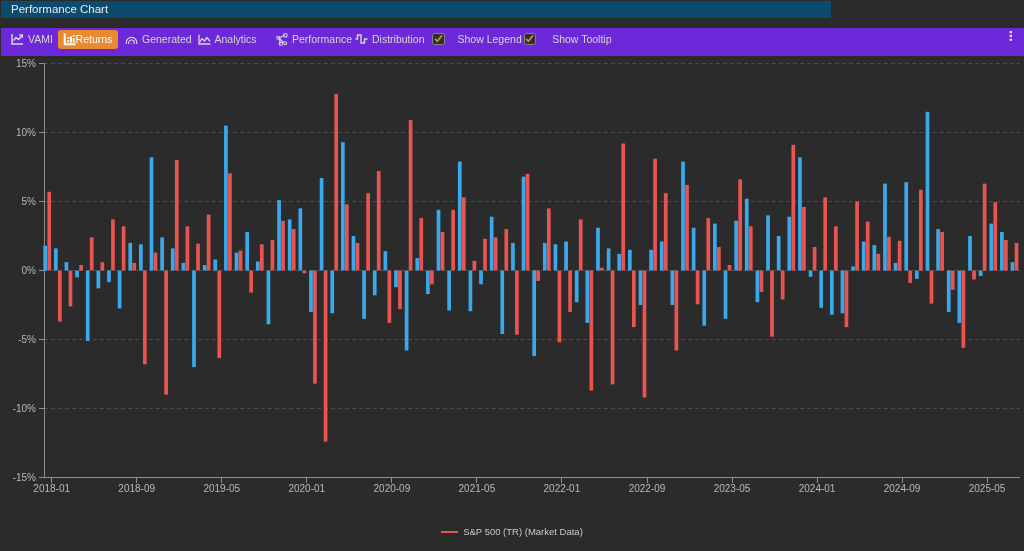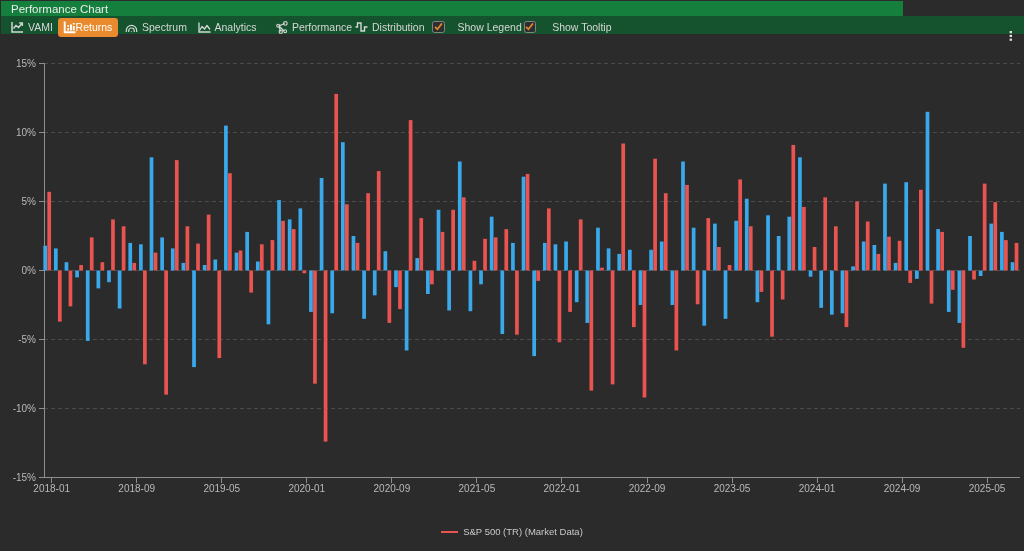--- a/index.html
+++ b/index.html
@@ -1,18 +1,18 @@
 <!DOCTYPE html>
 <html><head><meta charset="utf-8">
 <style>
 *{margin:0;padding:0;box-sizing:border-box}
 html,body{width:1024px;height:551px;background:#2b2b2b;font-family:"Liberation Sans",sans-serif;overflow:hidden;position:relative;-webkit-font-smoothing:antialiased}
-.titlebar{position:absolute;left:1px;top:1px;width:902px;height:16.5px;background:#15803d}
+.titlebar{position:absolute;left:1px;top:1px;width:830px;height:16.5px;background:#0c4a6e}
 .titlebar span{position:absolute;left:10px;top:2px;font-size:11.5px;color:#ececec}
-.toolbar{position:absolute;left:1px;top:16px;width:1023px;height:18px;background:#14532d}
+.toolbar{position:absolute;left:1px;top:28px;width:1023px;height:28px;background:#6d28d9}
 .ti{position:absolute;top:0;height:22px;display:flex;align-items:center;gap:4px;color:#d6d6d6;font-size:10.5px;white-space:nowrap}
 .ti svg{display:block;flex:none}
 .btn{position:absolute;left:56.5px;top:1.5px;width:60px;height:19px;background:#e98a2e;color:#fff;border-radius:3px;display:flex;align-items:center;justify-content:center;font-size:10.5px}
 .cb{width:12.5px;height:12.5px;border:1.3px solid #848484;border-radius:2.5px;background:#2e2e2e;position:relative;flex:none}
 
 .legend{position:absolute;left:0;top:526px;width:1024px;display:flex;justify-content:center;align-items:center;gap:6px;font-size:9.5px;color:#c9c9c9}
 .lm{display:inline-block;width:17px;height:2px;margin-right:5px;vertical-align:2.5px}
 </style></head>
 <body>
 <div class="titlebar">
@@ -37,21 +37,21 @@
         <rect x="9.8" y="2" width="1.9" height="1.6" fill="#fff"></rect>
       </svg>
       <span>Returns</span>
     </div>
  <div class="ti" style="left:124px">
       <svg width="13" height="12" viewBox="0 0 13 12">
         <path d="M1.3 11 L1.3 9.5 A5.2 5.2 0 0 1 11.7 9.5 L11.7 11" stroke="#d6d6d6" stroke-width="1.2" fill="none"></path>
         <path d="M3.7 11 L3.7 9.8 A2.8 2.8 0 0 1 9.3 9.8 L9.3 11" stroke="#d6d6d6" stroke-width="1.2" fill="none"></path>
         <path d="M6.1 11 A0.5 0.5 0 0 1 6.9 11" stroke="#d6d6d6" stroke-width="1.2" fill="none"></path>
       </svg>
-      <span>Spectrum</span>
+      <span>Generated</span>
     </div>
  <div class="ti" style="left:196.5px">
       <svg width="13" height="12" viewBox="0 0 13 12">
         <path d="M1 1.5 L1 11 L12.5 11" stroke="#d6d6d6" stroke-width="1.3" fill="none"></path>
         <path d="M1.5 9.5 L4 5.5 L6.5 8 L9 4.5 L12 8.5" stroke="#d6d6d6" stroke-width="1.3" fill="none" stroke-linejoin="round"></path>
       </svg>
       <span>Analytics</span>
     </div>
  <div class="ti" style="left:274px">
       <svg width="13" height="13" viewBox="0 0 13 13">

